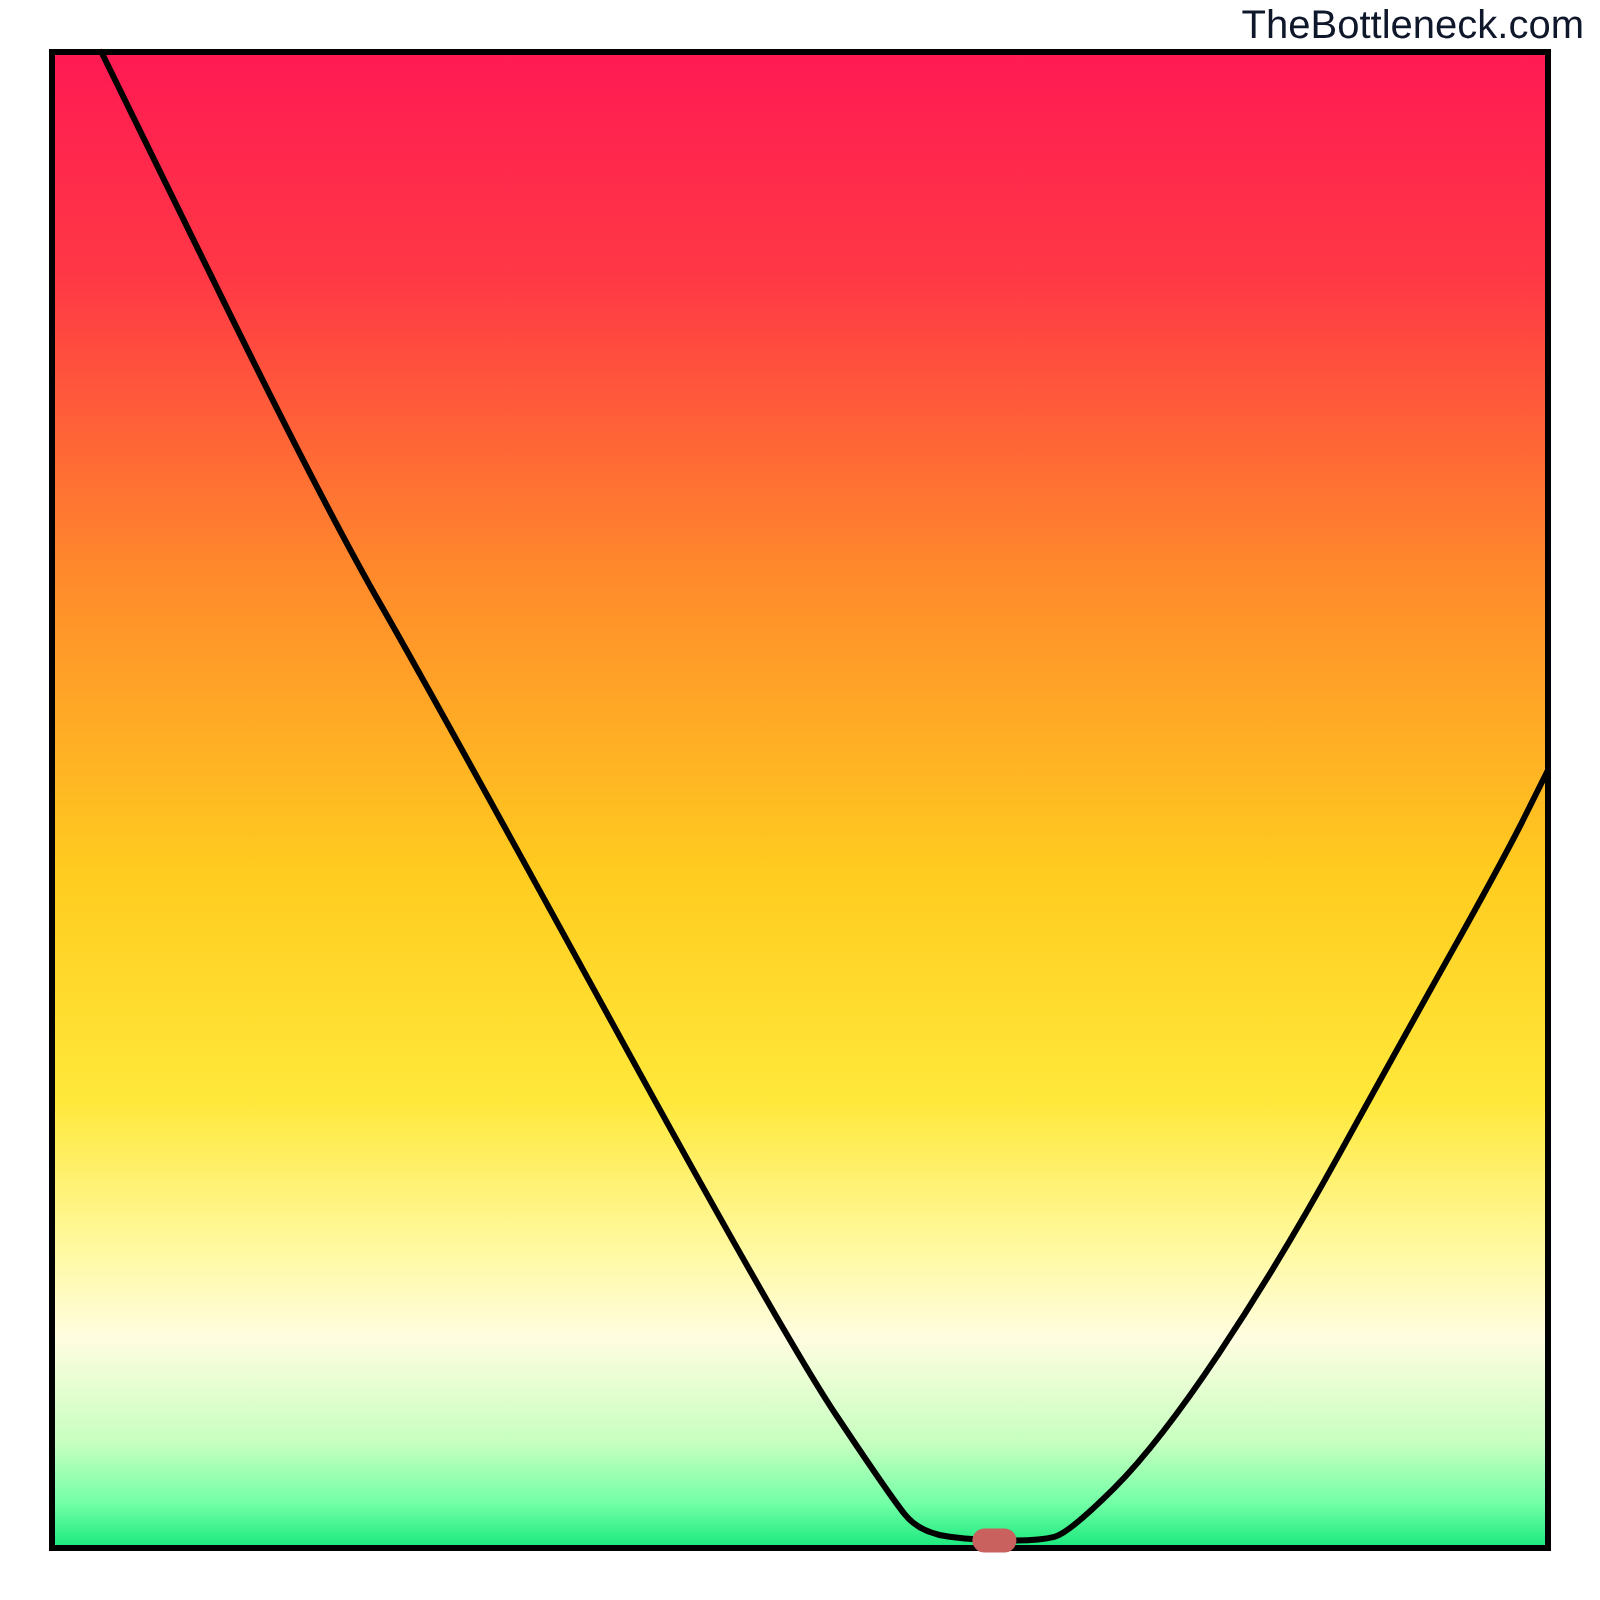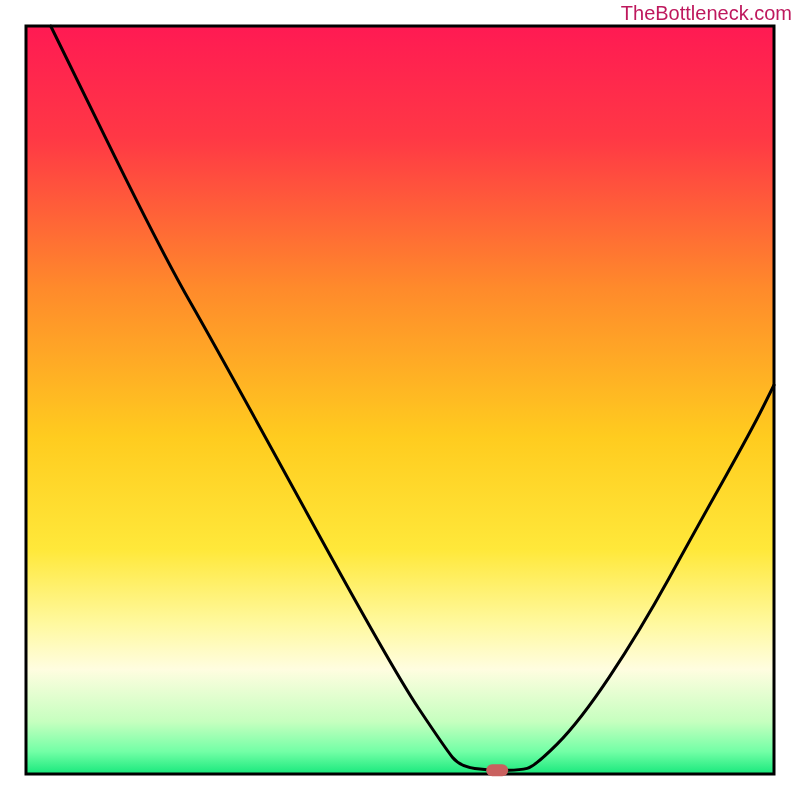--- a/index.html
+++ b/index.html
@@ -13,21 +13,21 @@
   .outer {
     position: relative;
     width: 800px;
     height: 800px;
   }
   .watermark {
     position: absolute;
     top: 2px;
     right: 8px;
     font-size: 20px;
-    color: #be185d;
+    color: #0f172a;
     z-index: 5;
   }
   svg {
     display: block;
   }
 </style>
 </head>
 <body>
 
 <div class="outer">

